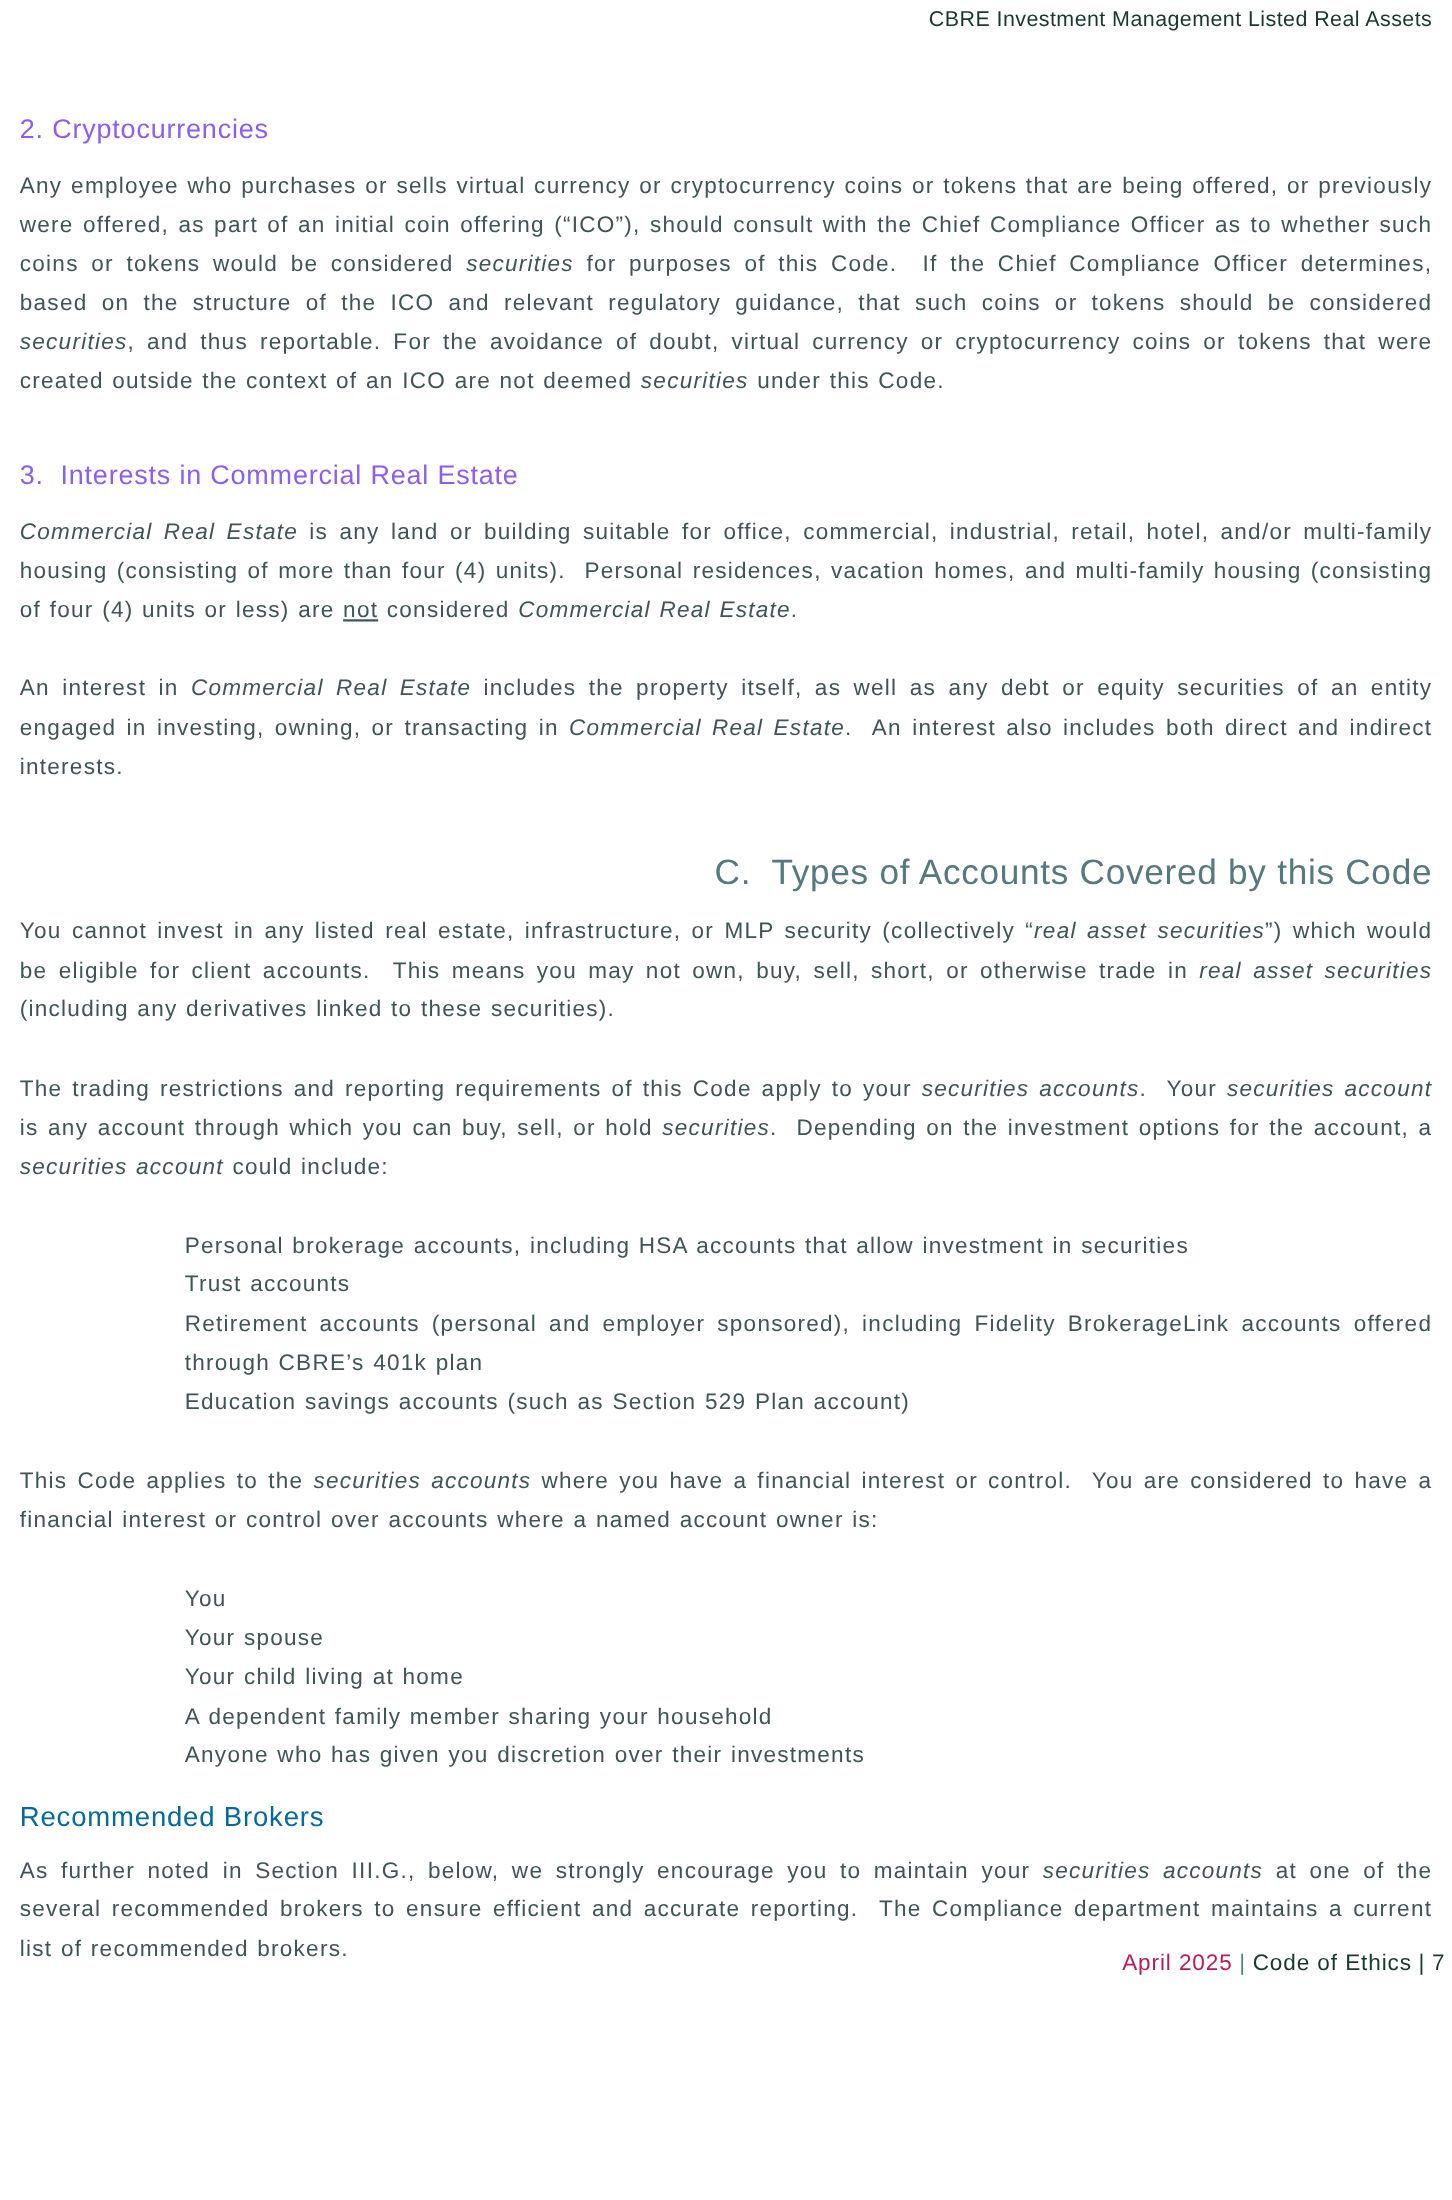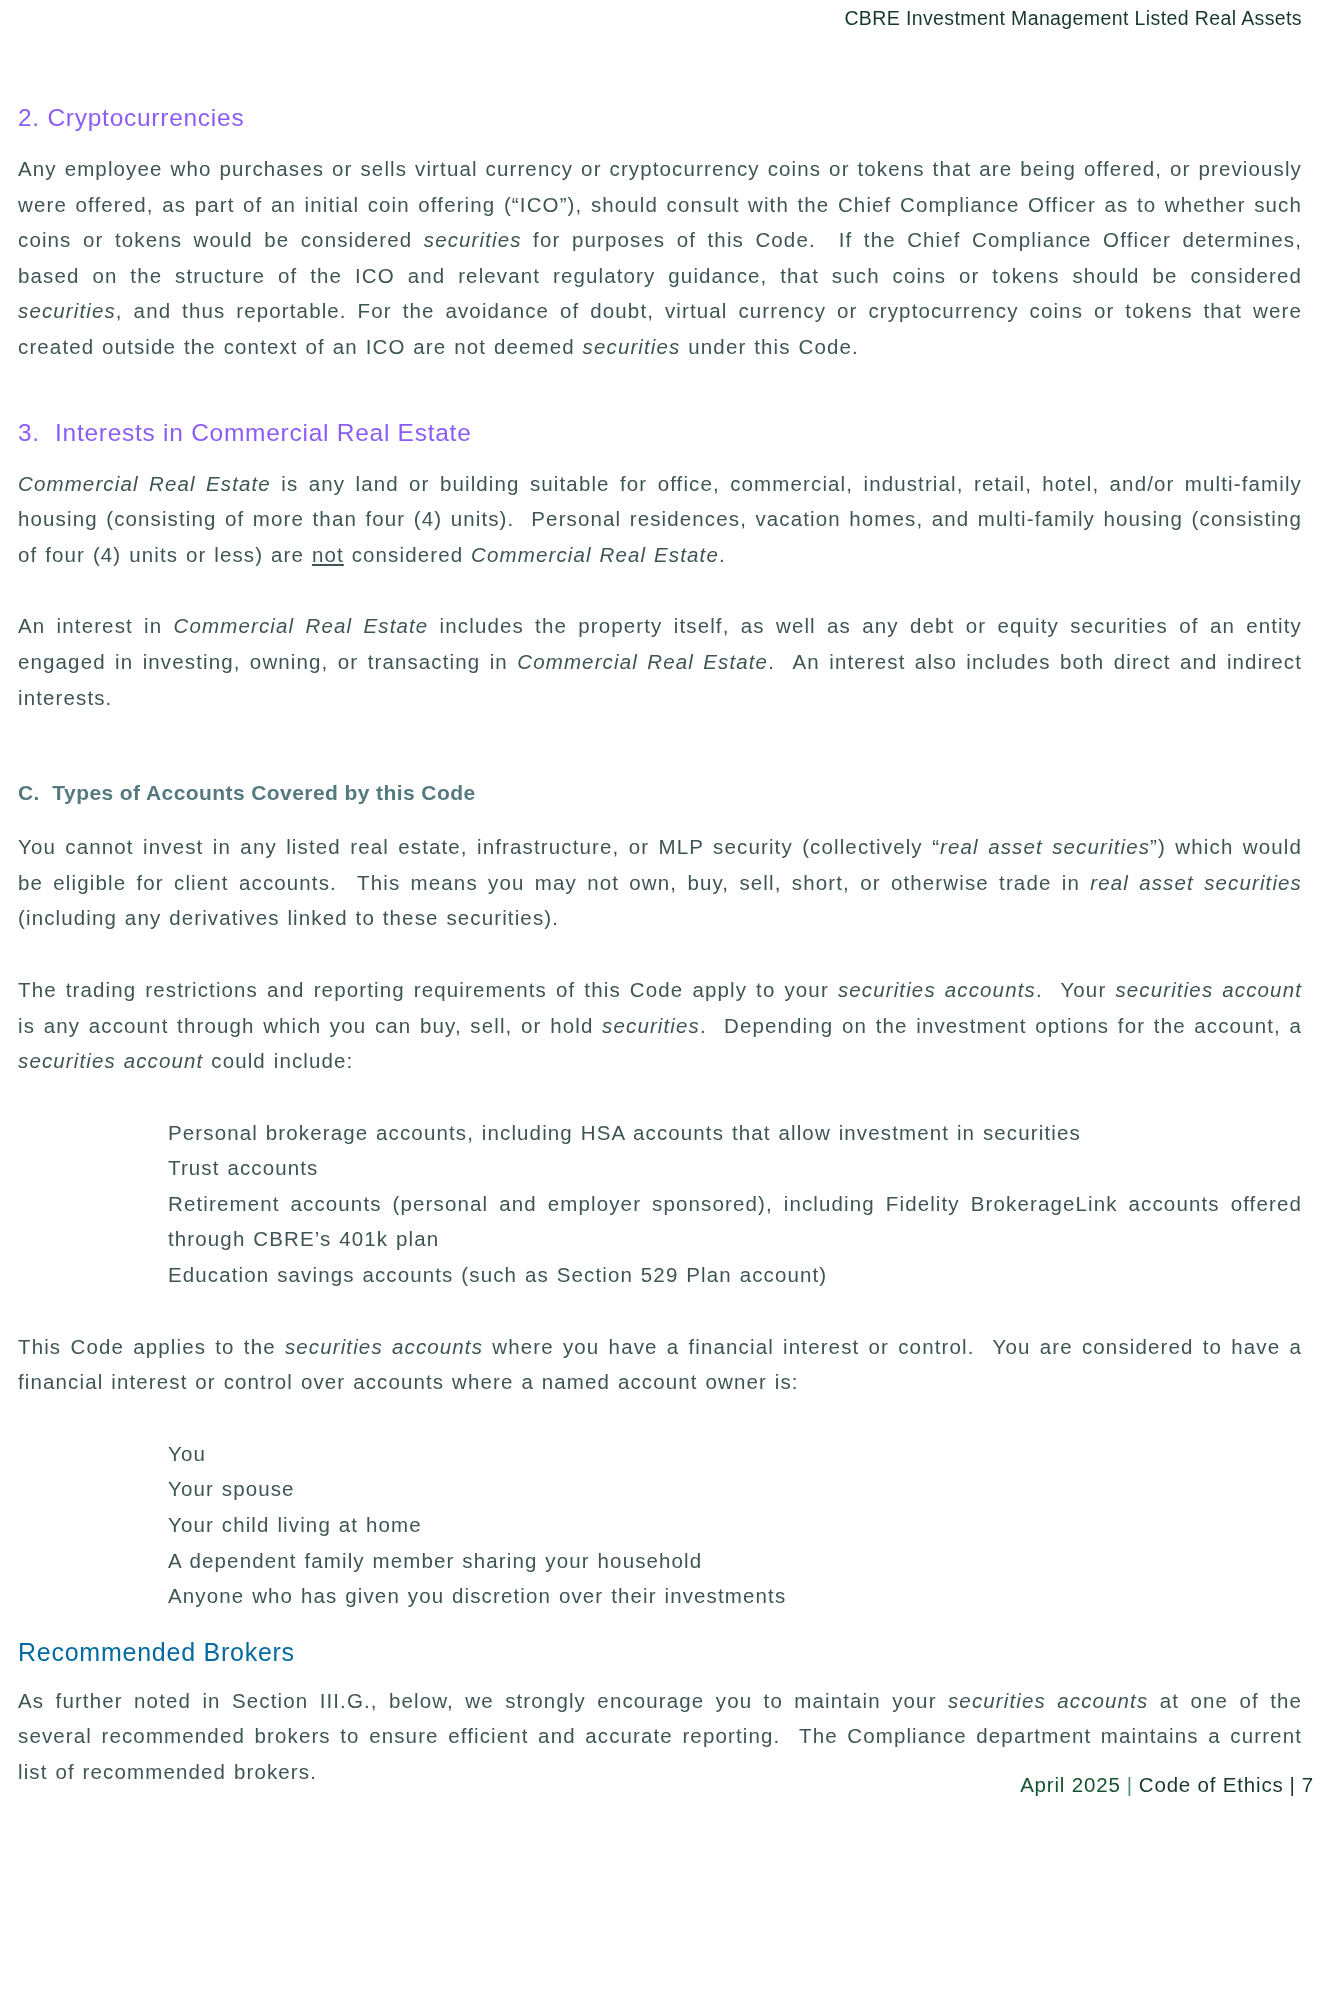--- a/index.html
+++ b/index.html
@@ -11,22 +11,22 @@
   .doc-header{
     padding-top:6px;text-align:right;color:#16382E;
     font-size:19.5px;line-height:24px;letter-spacing:0.02em;
   }
   .h-num{
     color:#8b5cf6;font-weight:400;font-size:24.5px;line-height:31px;
     margin:72px 0 0;letter-spacing:0.03em;
   }
   .h-num.second{margin-top:52px;}
   .h-main{
-    color:#54797E;font-weight:700;font-size:21px;line-height:44px;
-    margin:56px 0 0;letter-spacing:0.02em;
+    color:#54797E;font-weight:400;font-size:32px;line-height:44px;
+    margin:56px 0 0;letter-spacing:0.02em;text-align:right;
   }
   .h-sub{
     color:#0369a1;font-weight:400;font-size:25px;line-height:29px;
     margin:24px 0 0;letter-spacing:0.03em;
   }
   .body{
     font-size:20.5px;line-height:35.6px;text-align:justify;
     margin:36px 0 0;letter-spacing:0.055em;word-spacing:0.05em;
   }
   .h-num + .body{margin-top:18px;}
@@ -37,21 +37,21 @@
   }
   ul.plain li{
     font-size:20.5px;line-height:35.6px;text-align:justify;
     letter-spacing:0.055em;word-spacing:0.05em;
   }
   .doc-footer{
     position:absolute;right:6px;bottom:10px;
     font-size:20.5px;line-height:26px;letter-spacing:0.04em;
     color:#16382E;text-align:right;
   }
-  .doc-footer .date{color:#14532d;}
+  .doc-footer .date{color:#be185d;}
   .doc-footer .sep1{color:#4C8A72;padding:0 6px;}
   .doc-footer .sep2{color:#16382E;padding:0 6px;}
 </style>
 </head>
 <body>
 
 <div class="page">
 
   <div class="doc-header">
     <span>CBRE Investment Management Listed Real Assets</span>

